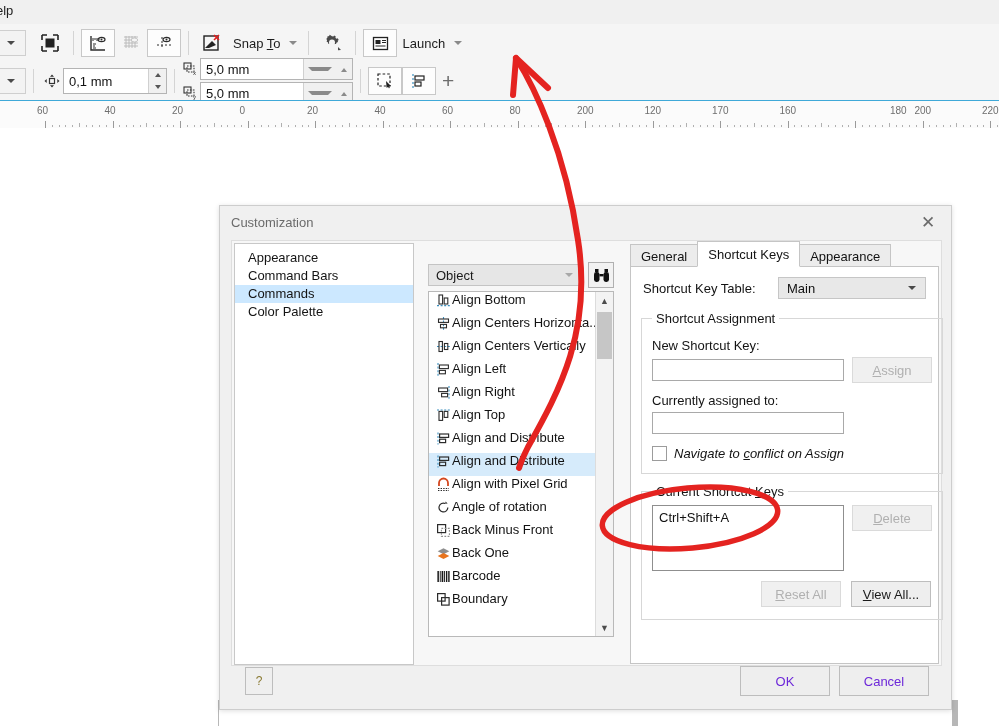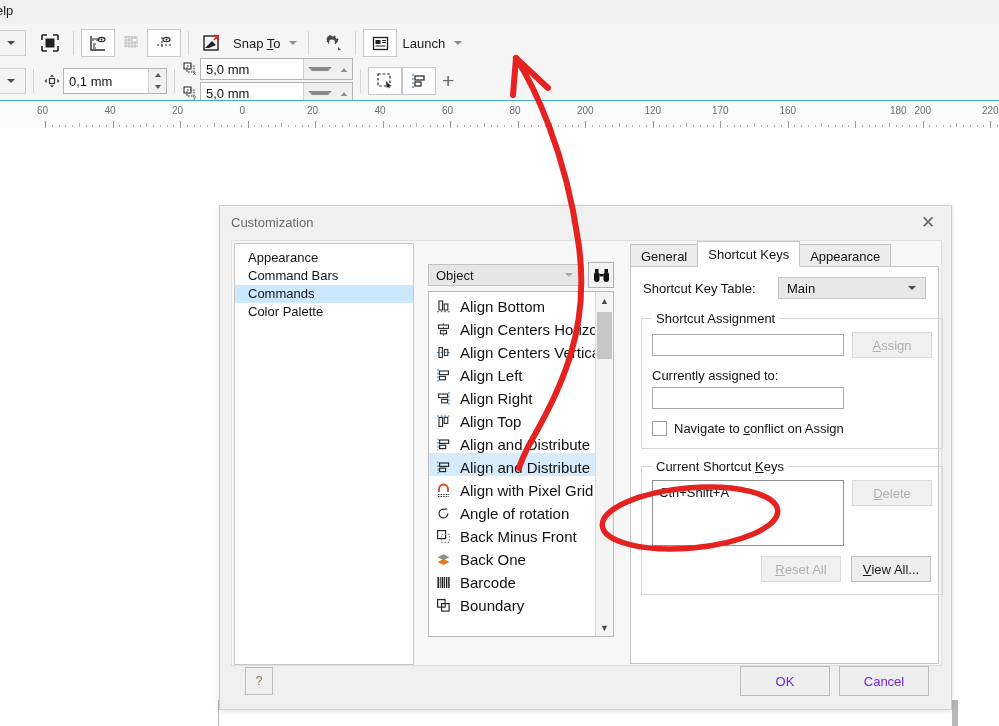--- a/index.html
+++ b/index.html
@@ -155,22 +155,22 @@
     width:24px; height:24px; border:1px solid #b0b0b0; background:#f2f2f2;
     display:flex; align-items:center; justify-content:center;
   }
 
   .cmd-list {
     position:absolute; left:0; top:29px; width:184px; height:344px;
     background:#ffffff; border:1px solid #b9b9b9; overflow:hidden;
   }
   .cmd-rows { position:absolute; left:0; top:0; width:166px; }
   .cmd-row {
-    height:23px; display:flex; align-items:flex-end; gap:8px; padding-left:6px;
-    font-size:15px; color:#121212; white-space:nowrap;
+    height:23px; display:flex; align-items:flex-start; padding-left:6px;
+    font-size:13px; color:#121212; white-space:nowrap;
   }
   .cmd-row.selected { background:#d6ebfb; }
   .cmd-ico { width:17px; height:17px; flex:0 0 17px; display:flex; align-items:center; justify-content:center; }
 
   .cmd-scroll {
     position:absolute; right:0; top:0; width:17px; height:100%;
     background:#f3f3f3; border-left:1px solid #dcdcdc;
   }
   .sb-arrow {
     height:17px; display:flex; align-items:center; justify-content:center;
@@ -219,21 +219,21 @@
     outline:none;
   }
   .btn {
     height:24px; min-width:78px; border:1px solid #bdbdbd; background:#eeeeee;
     font-family:"Liberation Sans", sans-serif; font-size:13px; color:#1a1a1a;
     display:flex; align-items:center; justify-content:center;
   }
   .btn.disabled { color:#b0b0b0; background:#f0f0f0; border-color:#dadada; }
   .btn u { text-decoration:underline; }
 
-  .check-line { display:flex; align-items:flex-end; gap:7px; margin-top:12px; }
+  .check-line { display:flex; align-items:flex-end; gap:7px; margin-top:12px;font-style:italic; }
   .checkbox { width:13px; height:13px; border:1px solid #9c9c9c; background:#fff; }
 
   .list-box {
     height:66px; border:1px solid #8f8f8f; background:#ffffff;
     font-size:13px; color:#111; padding:4px 6px; box-sizing:border-box;
   }
 
   .btn-row-right { display:flex; justify-content:flex-end; gap:10px; margin-top:10px; padding-right:1px; }
 
   
@@ -784,20 +784,21 @@
             <span class="field-label">Shortcut Key Table:</span>
             <div class="select-box">
               <span>Main</span>
               <span class="caret"></span>
             </div>
           </div>
 
           <fieldset class="group">
             <legend>Shortcut Assignment</legend>
 
+            <div class="lbl">New Shortcut Key:</div>
             <div class="input-line">
               <input class="txt-input" style="width: 192px;" type="text" value="">
               <div class="btn disabled"><u>A</u>ssign</div>
             </div>
 
             <div class="lbl" style="margin-top:10px;">Currently assigned to:</div>
             <input class="txt-input" style="width: 192px;" type="text" readonly="" value="">
 
             <div class="check-line">
               <span class="checkbox"></span>

